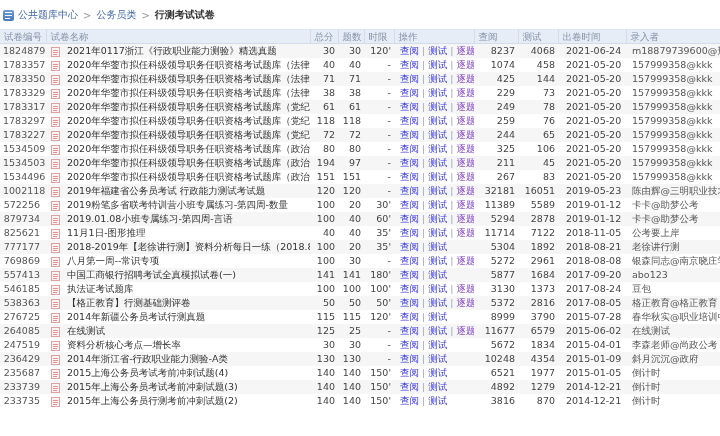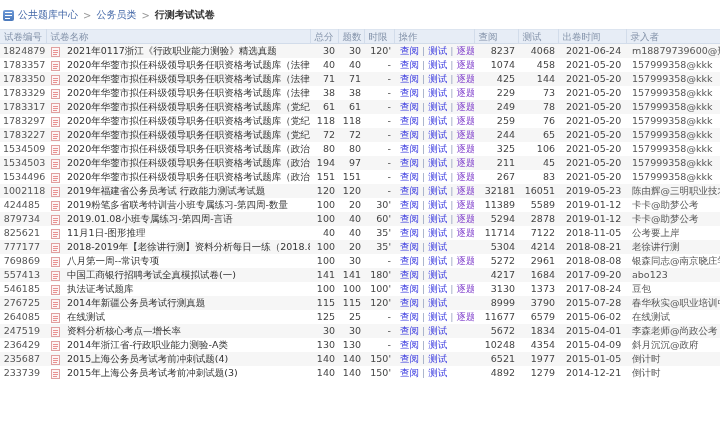--- a/index.html
+++ b/index.html
@@ -231,21 +231,21 @@
     <td class="c-num">120</td>
     <td class="c-num">120</td>
     <td class="c-num">-</td>
     <td class="c-ops"><a class="op-a">查阅</a><span class="op-sep"> | </span><a class="op-a">测试</a><span class="op-sep"> | </span><a class="op-b">逐题</a></td>
     <td class="c-num">32181</td>
     <td class="c-num">16051</td>
     <td class="c-date">2019-05-23</td>
     <td class="c-author">陈由辉@三明职业技术学院</td>
   </tr>
       <tr>
-    <td class="c-id">424485</td>
+    <td class="c-id">572256</td>
     <td class="c-icon"><span class="paper-icon"></span></td>
     <td class="c-name">2019粉笔多省联考特训营小班专属练习-第四周-数量</td>
     <td class="c-num">100</td>
     <td class="c-num">20</td>
     <td class="c-num">30'</td>
     <td class="c-ops"><a class="op-a">查阅</a><span class="op-sep"> | </span><a class="op-a">测试</a><span class="op-sep"> | </span><a class="op-b">逐题</a></td>
     <td class="c-num">11389</td>
     <td class="c-num">5589</td>
     <td class="c-date">2019-01-12</td>
     <td class="c-author">卡卡@助梦公考</td>
@@ -278,21 +278,21 @@
   </tr>
       <tr>
     <td class="c-id">777177</td>
     <td class="c-icon"><span class="paper-icon"></span></td>
     <td class="c-name">2018-2019年【老徐讲行测】资料分析每日一练（2018.8.20）</td>
     <td class="c-num">100</td>
     <td class="c-num">20</td>
     <td class="c-num">35'</td>
     <td class="c-ops"><a class="op-a">查阅</a><span class="op-sep"> | </span><a class="op-a">测试</a></td>
     <td class="c-num">5304</td>
-    <td class="c-num">4214</td>
+    <td class="c-num">1892</td>
     <td class="c-date">2018-08-21</td>
     <td class="c-author">老徐讲行测</td>
   </tr>
       <tr>
     <td class="c-id">769869</td>
     <td class="c-icon"><span class="paper-icon"></span></td>
     <td class="c-name">八月第一周--常识专项</td>
     <td class="c-num">100</td>
     <td class="c-num">30</td>
     <td class="c-num">-</td>
@@ -303,39 +303,52 @@
     <td class="c-author">银森同志@南京晓庄学院</td>
   </tr>
       <tr>
     <td class="c-id">557413</td>
     <td class="c-icon"><span class="paper-icon"></span></td>
     <td class="c-name">中国工商银行招聘考试全真模拟试卷(一)</td>
     <td class="c-num">141</td>
     <td class="c-num">141</td>
     <td class="c-num">180'</td>
     <td class="c-ops"><a class="op-a">查阅</a><span class="op-sep"> | </span><a class="op-a">测试</a></td>
-    <td class="c-num">4217</td>
+    <td class="c-num">5877</td>
     <td class="c-num">1684</td>
     <td class="c-date">2017-09-20</td>
     <td class="c-author">abo123</td>
   </tr>
       <tr>
     <td class="c-id">546185</td>
     <td class="c-icon"><span class="paper-icon"></span></td>
     <td class="c-name">执法证考试题库</td>
     <td class="c-num">100</td>
     <td class="c-num">100</td>
     <td class="c-num">100'</td>
     <td class="c-ops"><a class="op-a">查阅</a><span class="op-sep"> | </span><a class="op-a">测试</a><span class="op-sep"> | </span><a class="op-b">逐题</a></td>
     <td class="c-num">3130</td>
     <td class="c-num">1373</td>
     <td class="c-date">2017-08-24</td>
     <td class="c-author">豆包</td>
   </tr>
       <tr>
+    <td class="c-id">538363</td>
+    <td class="c-icon"><span class="paper-icon"></span></td>
+    <td class="c-name">【格正教育】行测基础测评卷</td>
+    <td class="c-num">50</td>
+    <td class="c-num">50</td>
+    <td class="c-num">50'</td>
+    <td class="c-ops"><a class="op-a">查阅</a><span class="op-sep"> | </span><a class="op-a">测试</a><span class="op-sep"> | </span><a class="op-b">逐题</a></td>
+    <td class="c-num">5372</td>
+    <td class="c-num">2816</td>
+    <td class="c-date">2017-08-05</td>
+    <td class="c-author">格正教育@格正教育</td>
+  </tr>
+      <tr>
     <td class="c-id">276725</td>
     <td class="c-icon"><span class="paper-icon"></span></td>
     <td class="c-name">2014年新疆公务员考试行测真题</td>
     <td class="c-num">115</td>
     <td class="c-num">115</td>
     <td class="c-num">120'</td>
     <td class="c-ops"><a class="op-a">查阅</a><span class="op-sep"> | </span><a class="op-a">测试</a></td>
     <td class="c-num">8999</td>
     <td class="c-num">3790</td>
     <td class="c-date">2015-07-28</td>
@@ -370,21 +383,21 @@
       <tr>
     <td class="c-id">236429</td>
     <td class="c-icon"><span class="paper-icon"></span></td>
     <td class="c-name">2014年浙江省-行政职业能力测验-A类</td>
     <td class="c-num">130</td>
     <td class="c-num">130</td>
     <td class="c-num">-</td>
     <td class="c-ops"><a class="op-a">查阅</a><span class="op-sep"> | </span><a class="op-a">测试</a></td>
     <td class="c-num">10248</td>
     <td class="c-num">4354</td>
-    <td class="c-date">2015-04-09</td>
+    <td class="c-date">2015-01-09</td>
     <td class="c-author">斜月沉沉@政府</td>
   </tr>
       <tr>
     <td class="c-id">235687</td>
     <td class="c-icon"><span class="paper-icon"></span></td>
     <td class="c-name">2015上海公务员考试考前冲刺试题(4)</td>
     <td class="c-num">140</td>
     <td class="c-num">140</td>
     <td class="c-num">150'</td>
     <td class="c-ops"><a class="op-a">查阅</a><span class="op-sep"> | </span><a class="op-a">测试</a></td>
@@ -399,14 +412,27 @@
     <td class="c-name">2015年上海公务员考试考前冲刺试题(3)</td>
     <td class="c-num">140</td>
     <td class="c-num">140</td>
     <td class="c-num">150'</td>
     <td class="c-ops"><a class="op-a">查阅</a><span class="op-sep"> | </span><a class="op-a">测试</a></td>
     <td class="c-num">4892</td>
     <td class="c-num">1279</td>
     <td class="c-date">2014-12-21</td>
     <td class="c-author">倒计时</td>
   </tr>
+      <tr>
+    <td class="c-id">233735</td>
+    <td class="c-icon"><span class="paper-icon"></span></td>
+    <td class="c-name">2015年上海公务员行测考前冲刺试题(2)</td>
+    <td class="c-num">140</td>
+    <td class="c-num">140</td>
+    <td class="c-num">150'</td>
+    <td class="c-ops"><a class="op-a">查阅</a><span class="op-sep"> | </span><a class="op-a">测试</a></td>
+    <td class="c-num">3816</td>
+    <td class="c-num">870</td>
+    <td class="c-date">2014-12-21</td>
+    <td class="c-author">倒计时</td>
+  </tr>
     </tbody>
 </table>
 
 </body></html>

